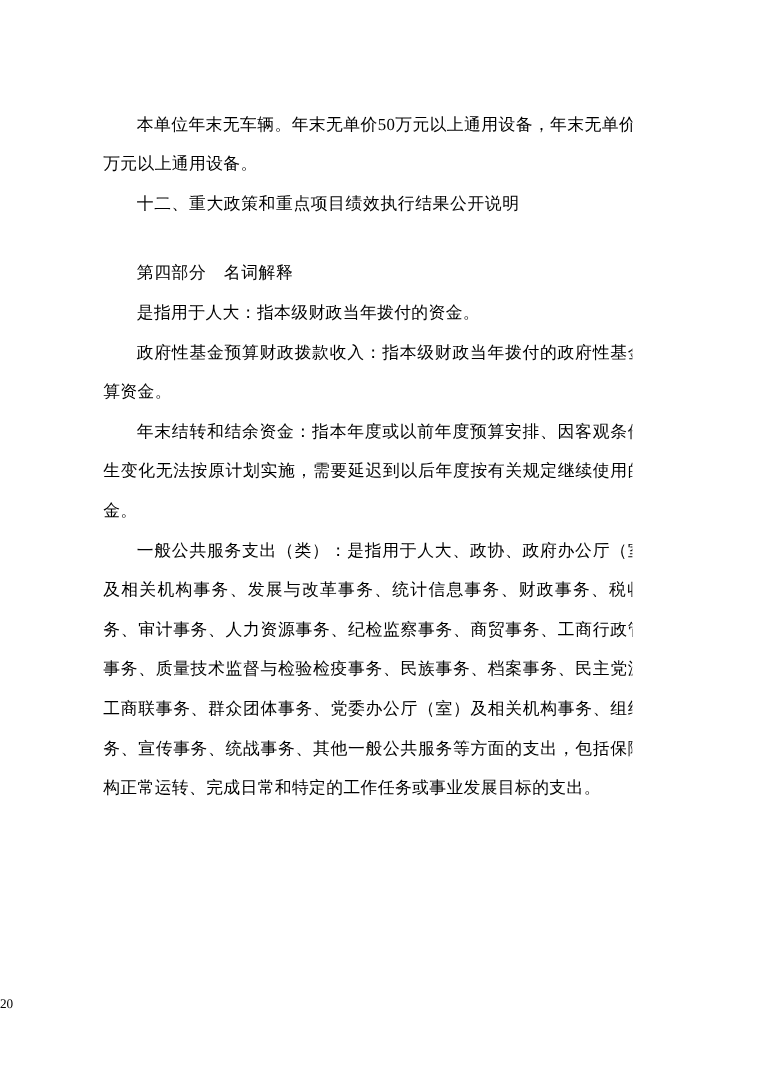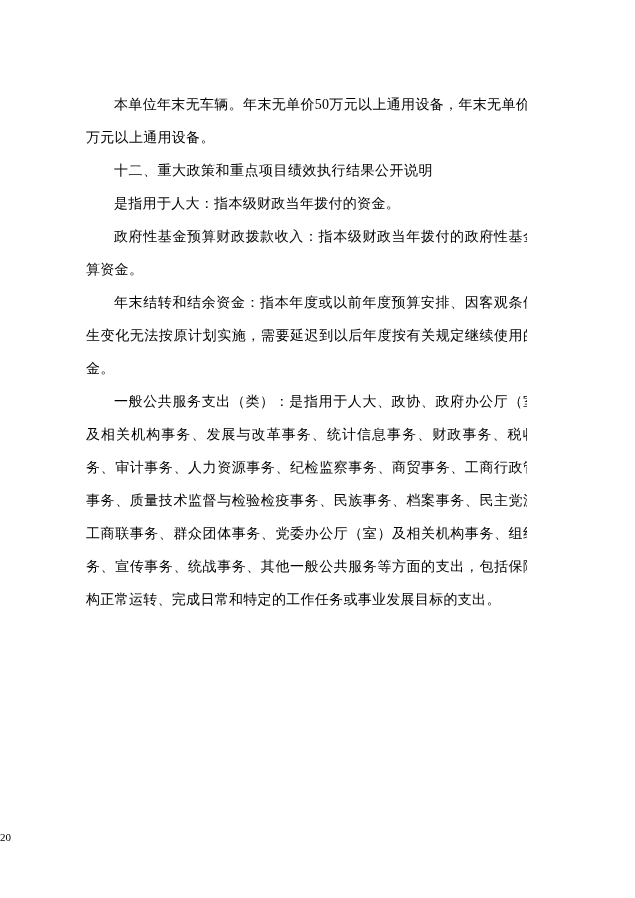--- a/index.html
+++ b/index.html
@@ -48,19 +48,20 @@
     color: #000000;
   }
 </style>
 </head>
 <body>
 
 <div class="page">
   <div class="content">
     <p class="body">本单位年末无车辆。年末无单价50万元以上通用设备，年末无单价100万元以上通用设备。</p>
     <p class="heading">十二、重大政策和重点项目绩效执行结果公开说明</p>
+    <p class="heading heading-part4">第四部分　名词解释</p>
     <p class="body">是指用于人大：指本级财政当年拨付的资金。</p>
     <p class="body">政府性基金预算财政拨款收入：指本级财政当年拨付的政府性基金预算资金。</p>
     <p class="body">年末结转和结余资金：指本年度或以前年度预算安排、因客观条件发生变化无法按原计划实施，需要延迟到以后年度按有关规定继续使用的资金。</p>
     <p class="body">一般公共服务支出（类）：是指用于人大、政协、政府办公厅（室）及相关机构事务、发展与改革事务、统计信息事务、财政事务、税收事务、审计事务、人力资源事务、纪检监察事务、商贸事务、工商行政管理事务、质量技术监督与检验检疫事务、民族事务、档案事务、民主党派及工商联事务、群众团体事务、党委办公厅（室）及相关机构事务、组织事务、宣传事务、统战事务、其他一般公共服务等方面的支出，包括保障机构正常运转、完成日常和特定的工作任务或事业发展目标的支出。</p>
   </div>
   <div class="page-number">20</div>
 </div>
 
 </body></html>

